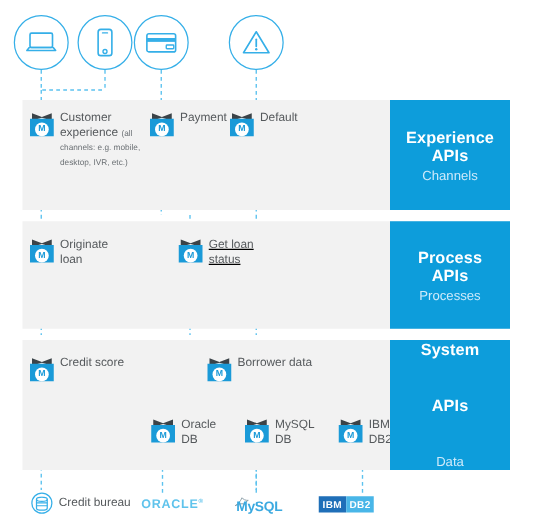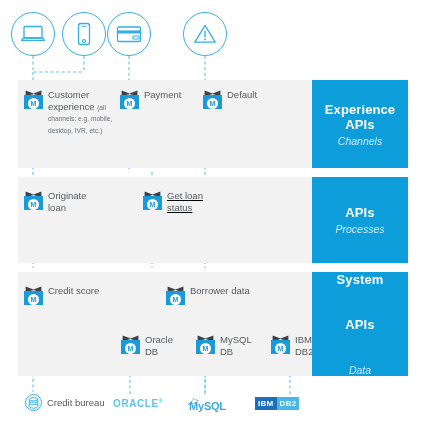--- a/index.html
+++ b/index.html
@@ -66,21 +66,20 @@
     font-size: 13px;
     font-weight: bold;
     line-height: 15px;
     letter-spacing: .1px;
   }
   .tierbox .t2 {
     font-size: 10.5px;
     font-weight: normal;
     color: #cfeafa;
     margin-top: 3px;
-    font-style: italic;
   }
 
   
   .node {
     position: absolute;
     display: flex;
     align-items: flex-start;
   }
   .apiicon {
     position: relative;
@@ -279,21 +278,21 @@
     <span class="apiicon">
       <svg class="bow" viewBox="0 0 17 7">
         <path d="M0.6 0.5 L8.5 3.6 L16.4 0.5 L16.4 6.4 L8.5 4.1 L0.6 6.4 Z" fill="#3b4348"></path>
       </svg>
       <span class="sq"></span>
       <span class="disc">M</span>
     </span>
     <span class="nlabel">Payment</span>
   </div>
 
-  <div class="node" style="left:203px; top:89px; width:70px;">
+  <div class="node" style="left:184px; top:89px; width:70px;">
     <span class="apiicon">
       <svg class="bow" viewBox="0 0 17 7">
         <path d="M0.6 0.5 L8.5 3.6 L16.4 0.5 L16.4 6.4 L8.5 4.1 L0.6 6.4 Z" fill="#3b4348"></path>
       </svg>
       <span class="sq"></span>
       <span class="disc">M</span>
     </span>
     <span class="nlabel">Default</span>
   </div>
 
@@ -324,20 +323,21 @@
       </svg>
       <span class="sq"></span>
       <span class="disc">M</span>
     </span>
     <span class="nlabel">Get loan
 status</span>
   </div>
 
 
   <div class="tierbox" style="left:312px; top:177px; height:86px;">
+    <span class="t1">Process</span>
     <span class="t1">APIs</span>
     <span class="t2">Processes</span>
   </div>
 
   <div class="tier" style="top:272px; height:104px;"></div>
 
   <div class="node" style="left:24px; top:285px; width:86px;">
     <span class="apiicon">
       <svg class="bow" viewBox="0 0 17 7">
         <path d="M0.6 0.5 L8.5 3.6 L16.4 0.5 L16.4 6.4 L8.5 4.1 L0.6 6.4 Z" fill="#3b4348"></path>

